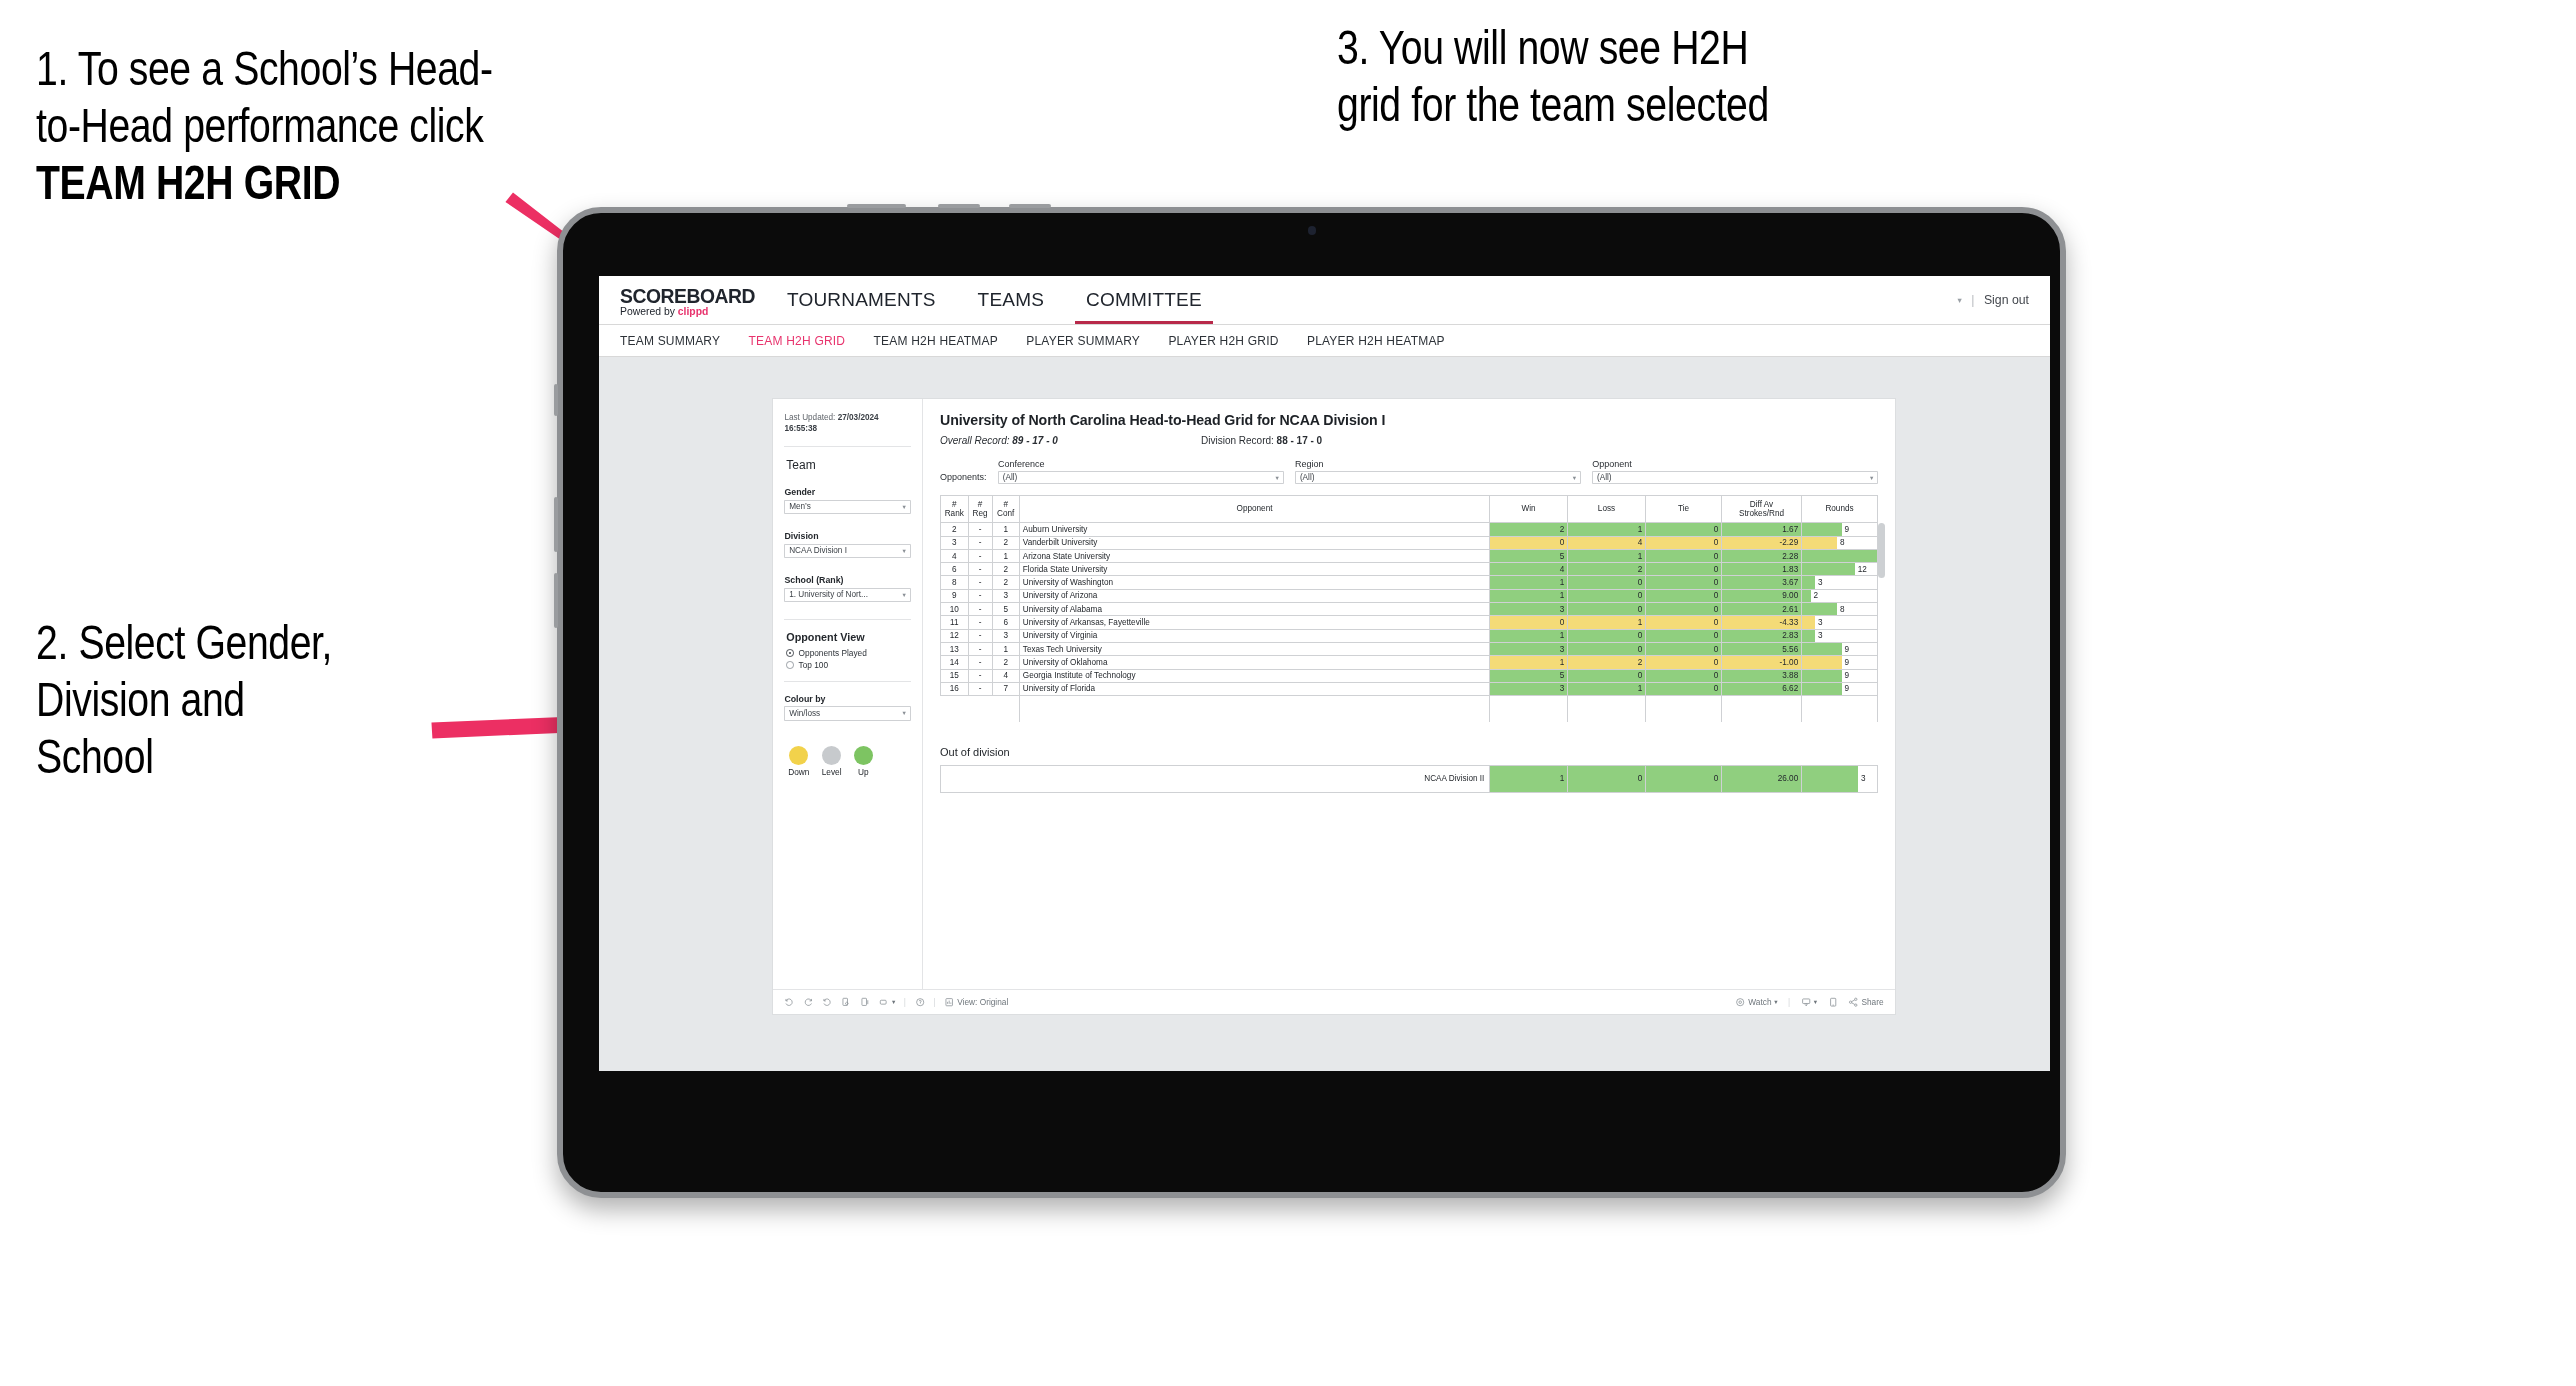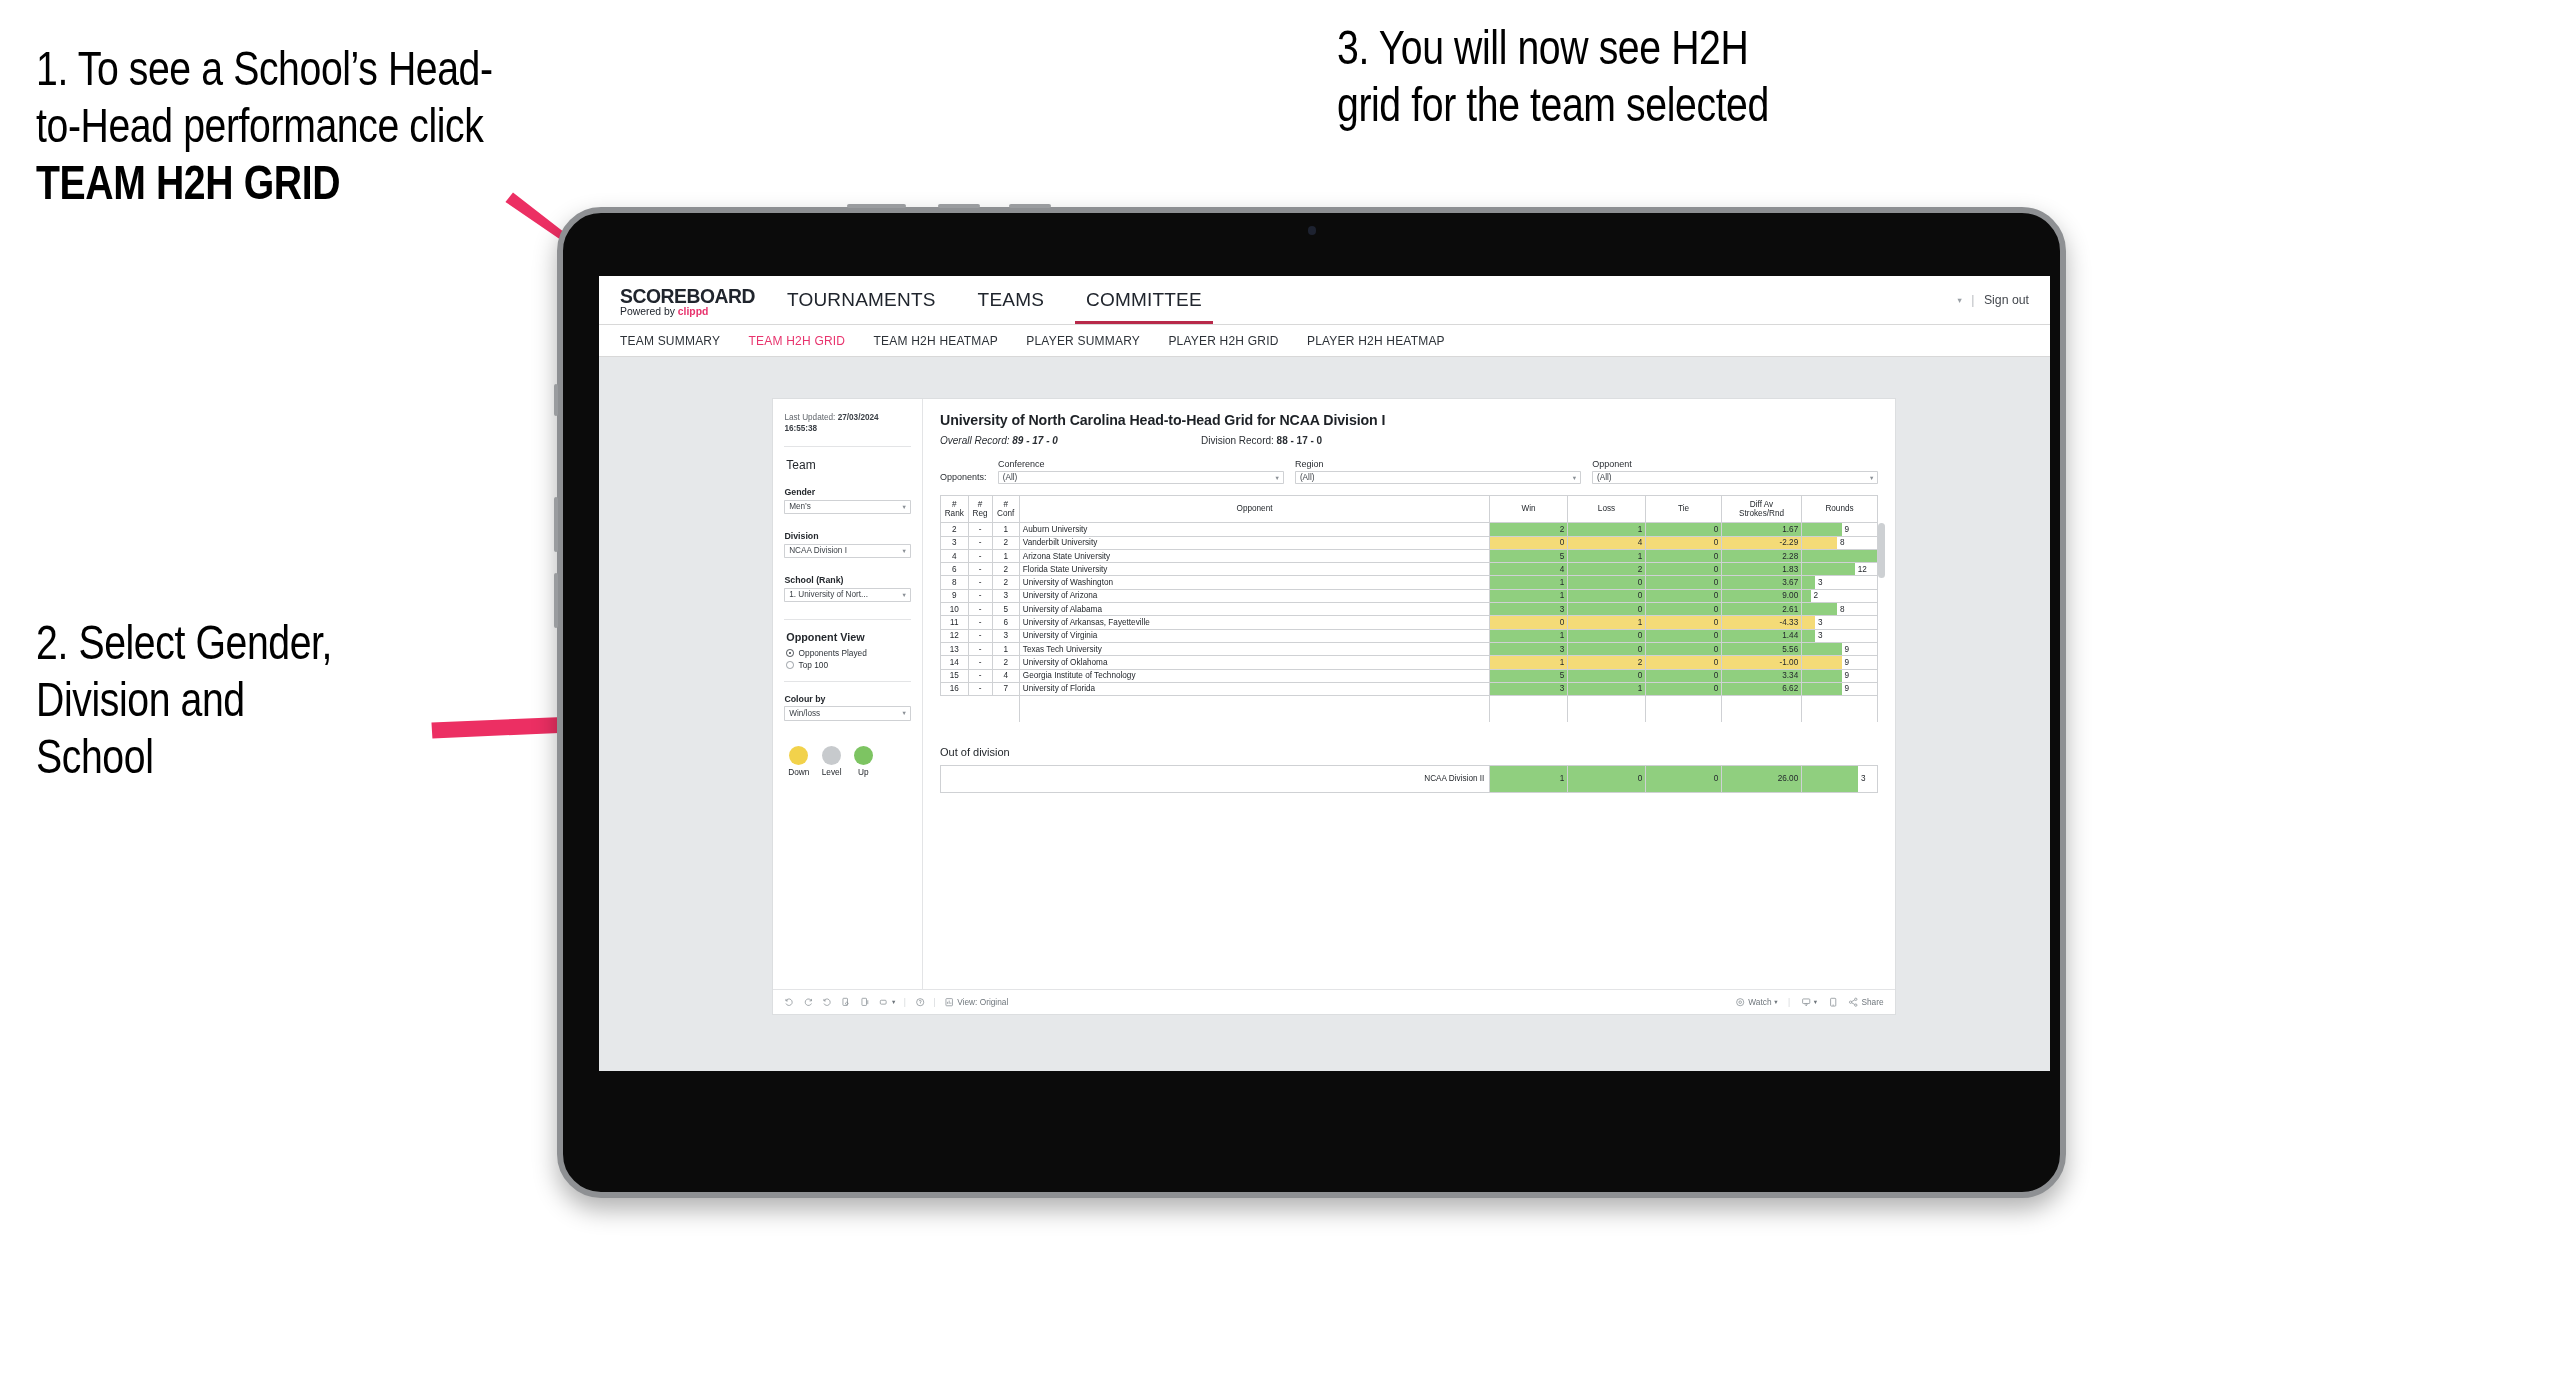--- a/index.html
+++ b/index.html
@@ -491,21 +491,21 @@
                         </td>
                       </tr>
                       <tr>
                         <td class="mid">12</td>
                         <td class="mid">-</td>
                         <td class="mid">3</td>
                         <td class="opp">University of Virginia</td>
                         <td class="num g">1</td>
                         <td class="num g">0</td>
                         <td class="num g">0</td>
-                        <td class="num g">1.44</td>
+                        <td class="num g">2.83</td>
                         <td class="rounds">
                           <div class="bar" style="width:17.647058823529413%;background:#90cf7f"></div>
                           <div class="v" style="left:17.647058823529413%">3</div>
                         </td>
                       </tr>
                       <tr>
                         <td class="mid">13</td>
                         <td class="mid">-</td>
                         <td class="mid">1</td>
                         <td class="opp">Texas Tech University</td>
@@ -533,21 +533,21 @@
                         </td>
                       </tr>
                       <tr>
                         <td class="mid">15</td>
                         <td class="mid">-</td>
                         <td class="mid">4</td>
                         <td class="opp">Georgia Institute of Technology</td>
                         <td class="num g">5</td>
                         <td class="num g">0</td>
                         <td class="num g">0</td>
-                        <td class="num g">3.34</td>
+                        <td class="num g">3.88</td>
                         <td class="rounds">
                           <div class="bar" style="width:52.94117647058824%;background:#90cf7f"></div>
                           <div class="v" style="left:52.94117647058824%">9</div>
                         </td>
                       </tr>
                       <tr>
                         <td class="mid">16</td>
                         <td class="mid">-</td>
                         <td class="mid">7</td>
                         <td class="opp">University of Florida</td>

